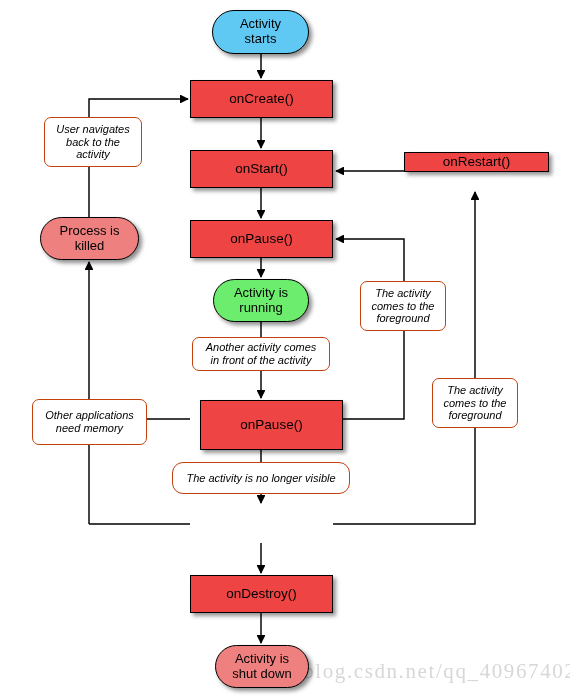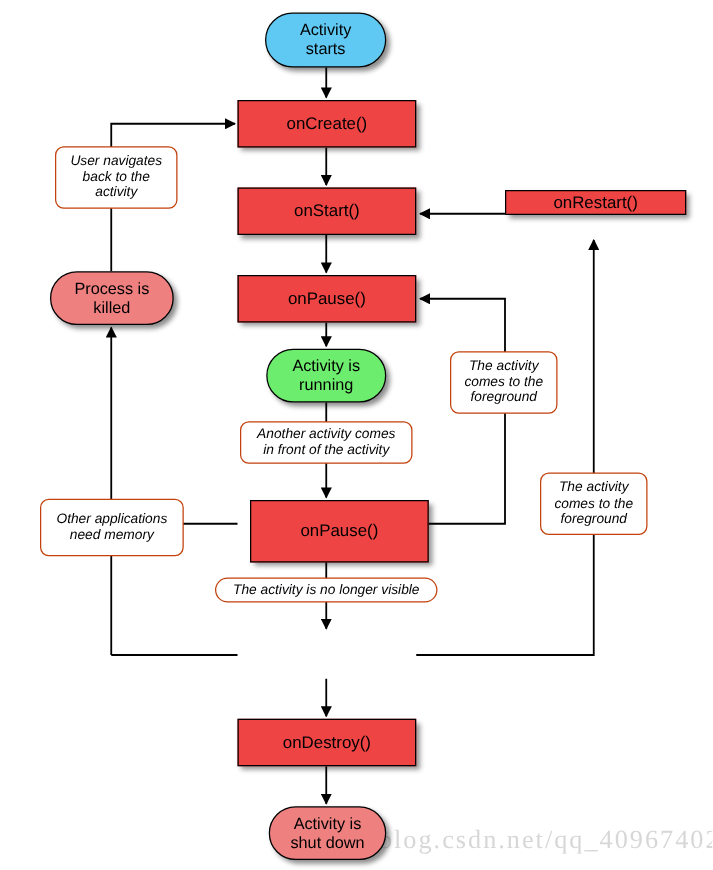--- a/index.html
+++ b/index.html
@@ -183,21 +183,21 @@
   <div class="label-box" style="left:192px; top:337px; width:138px; height:34px;justify-content:center;">
     <span style="white-space:pre-line;">Another activity comes
 in front of the activity</span>
   </div>
 
   <div class="label-box" style="left:32px; top:399px; width:115px; height:46px;">
     <span style="white-space:pre-line;">Other applications
 need memory</span>
   </div>
 
-  <div class="label-box label-pill" style="left:172px; top:462px; width:178px; height:20px;">
+  <div class="label-box label-pill" style="left:172px; top:462px; width:178px; height:32px;">
     <span style="white-space:pre-line;">The activity is no longer visible</span>
   </div>
 
   <div class="label-box" style="left:360px; top:281px; width:86px; height:50px;">
     <span style="white-space:pre-line;">The activity
 comes to the
 foreground</span>
   </div>
 
   <div class="label-box" style="left:432px; top:378px; width:86px; height:50px;">

